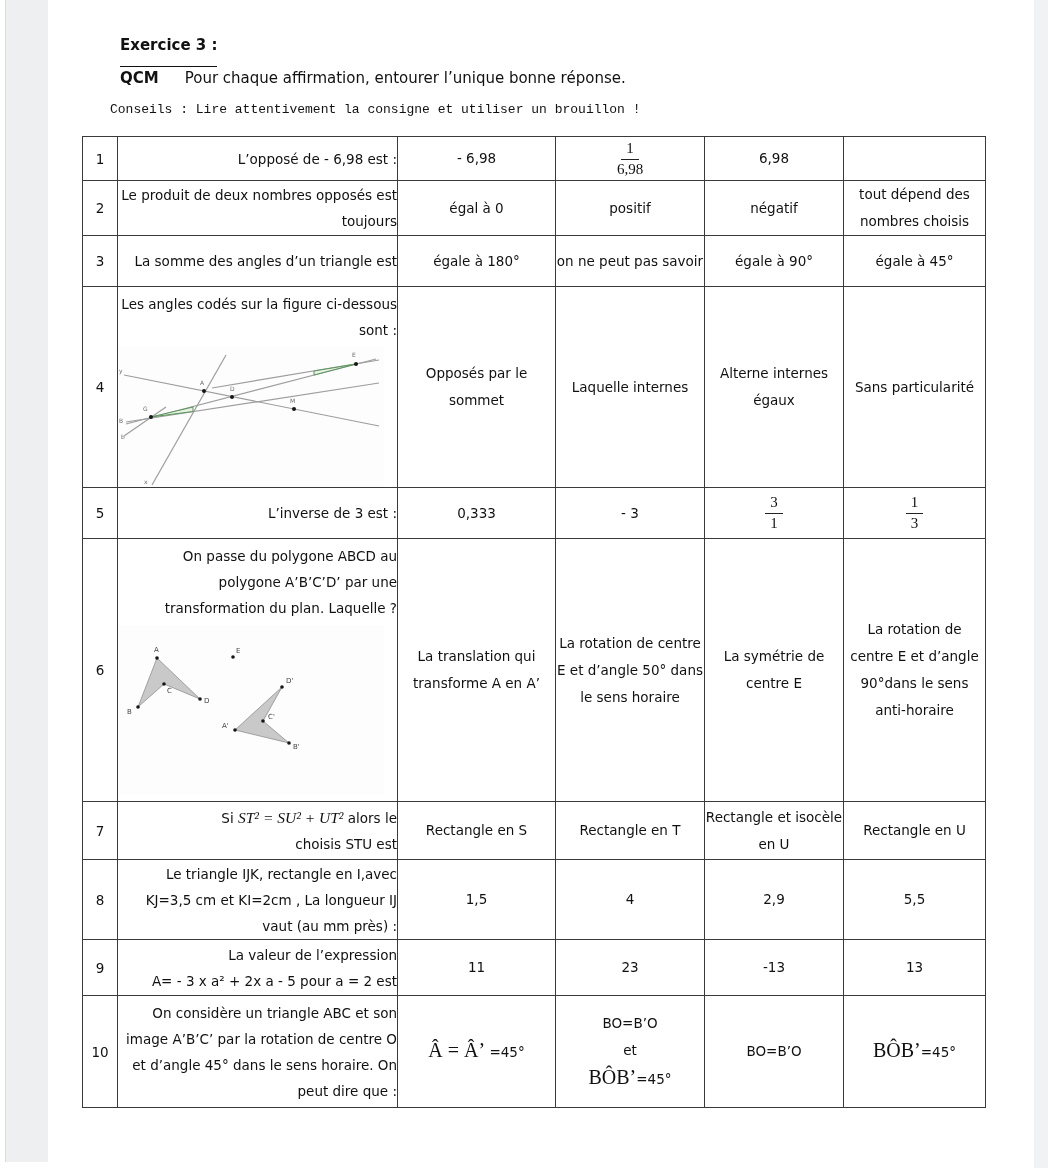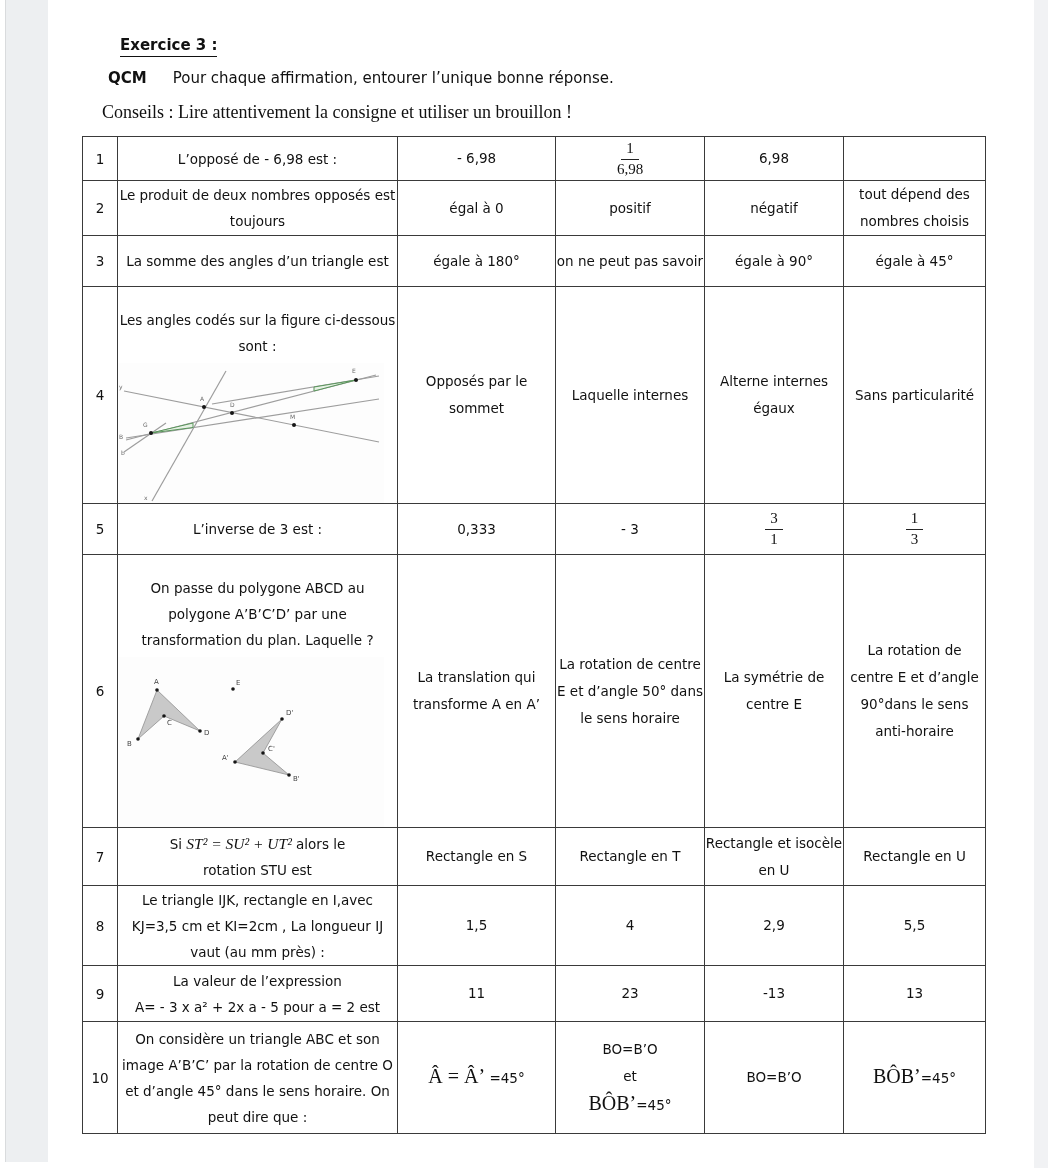--- a/index.html
+++ b/index.html
@@ -11,39 +11,39 @@
   .edge-strip-left{
     position:absolute;left:5px;top:0;width:42px;height:1162px;
     background:#edeff1;border-left:1px solid #d9dbdd;
   }
   .edge-strip-right{
     position:absolute;right:0;top:0;width:14px;height:1168px;background:#f1f2f4;
   }
   .page-title{
     position:absolute;left:120px;top:36px;font-size:15px;font-weight:bold;
   }
-  .page-title span{border-bottom:1.6px solid #111;padding-bottom:2px;}
-  .qcm-line{position:absolute;left:108px;top:69px;font-size:15px;}
+  .page-title span{border-bottom:1.6px solid #111;padding-bottom:12px;}
+  .qcm-line{position:absolute;left:120px;top:69px;font-size:15px;}
   .qcm-line .qcm{font-weight:600;margin-right:26px;}
   .conseils-line{
-    position:absolute;left:102px;top:102px;font-size:18px;
-    font-family:Liberation Serif, serif;
+    position:absolute;left:110px;top:102px;font-size:13px;
+    font-family:Liberation Mono, monospace;
   }
   table.qcm{
     position:absolute;left:82px;top:136px;border-collapse:collapse;
     table-layout:fixed;width:903px;
   }
   table.qcm td,table.qcm th{
     border:1.5px solid #3a3a3a;padding:0;overflow:hidden;
     font-size:13.5px;font-weight:normal;vertical-align:middle;
   }
   tr.hdr td{height:23px;}
   td.c-num{text-align:center;font-weight:bold;font-size:14px;}
-  td.c-en{text-align:center;padding:2px 6px 2px 8px;line-height:26px;}
-  td.c-en.top{vertical-align:top;padding-top:20px;}
+  td.c-en{text-align:right;padding:2px 6px 2px 8px;line-height:26px;}
+  td.c-en.top{vertical-align:top;padding-top:4px;}
   td.c-opt{text-align:center;line-height:27px;padding:2px 10px;}
   .hdr-en{font-weight:bold;padding-left:6px;}
   .hdr-letter{text-align:center;font-size:14px;}
   .frac{
     display:inline-flex;flex-direction:column;align-items:center;
     font-family:"Liberation Serif",serif;font-size:15px;line-height:1.25;
     vertical-align:middle;
   }
   .frac .fnum{border-bottom:1.3px solid #222;padding:0 5px 1px 5px;}
   .frac .fden{padding:0 2px;}
@@ -205,21 +205,21 @@
     <td class="c-opt">La translation qui transforme A en A’</td>
     <td class="c-opt">La rotation de centre E et d’angle 50° dans le sens horaire</td>
     <td class="c-opt">La symétrie de centre E</td>
     <td class="c-opt">La rotation de centre E et d’angle 90°dans le sens anti-horaire</td>
   </tr>
 
   <tr style="height:58px">
     <td class="c-num">7</td>
     <td class="c-en">
       <div><span>Si </span><span class="mathit">ST² = SU² + UT²</span><span>  alors le</span></div>
-      <div>rotation STU est</div>
+      <div>choisis STU est</div>
     </td>
     <td class="c-opt">Rectangle en S</td>
     <td class="c-opt">Rectangle en T</td>
     <td class="c-opt">Rectangle et isocèle en U</td>
     <td class="c-opt">Rectangle en U</td>
   </tr>
 
   <tr style="height:80px">
     <td class="c-num">8</td>
     <td class="c-en">Le triangle IJK, rectangle en I,avec KJ=3,5 cm et KI=2cm , La longueur IJ vaut (au mm près) :</td>

